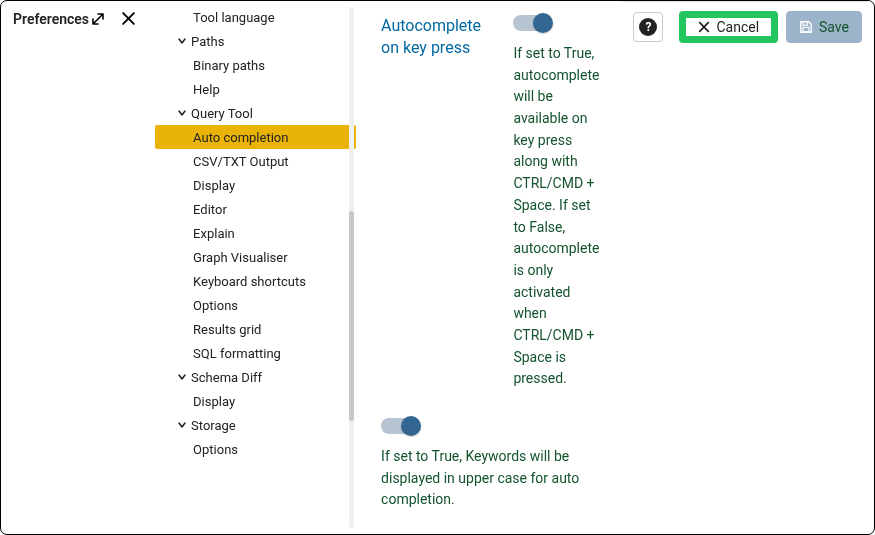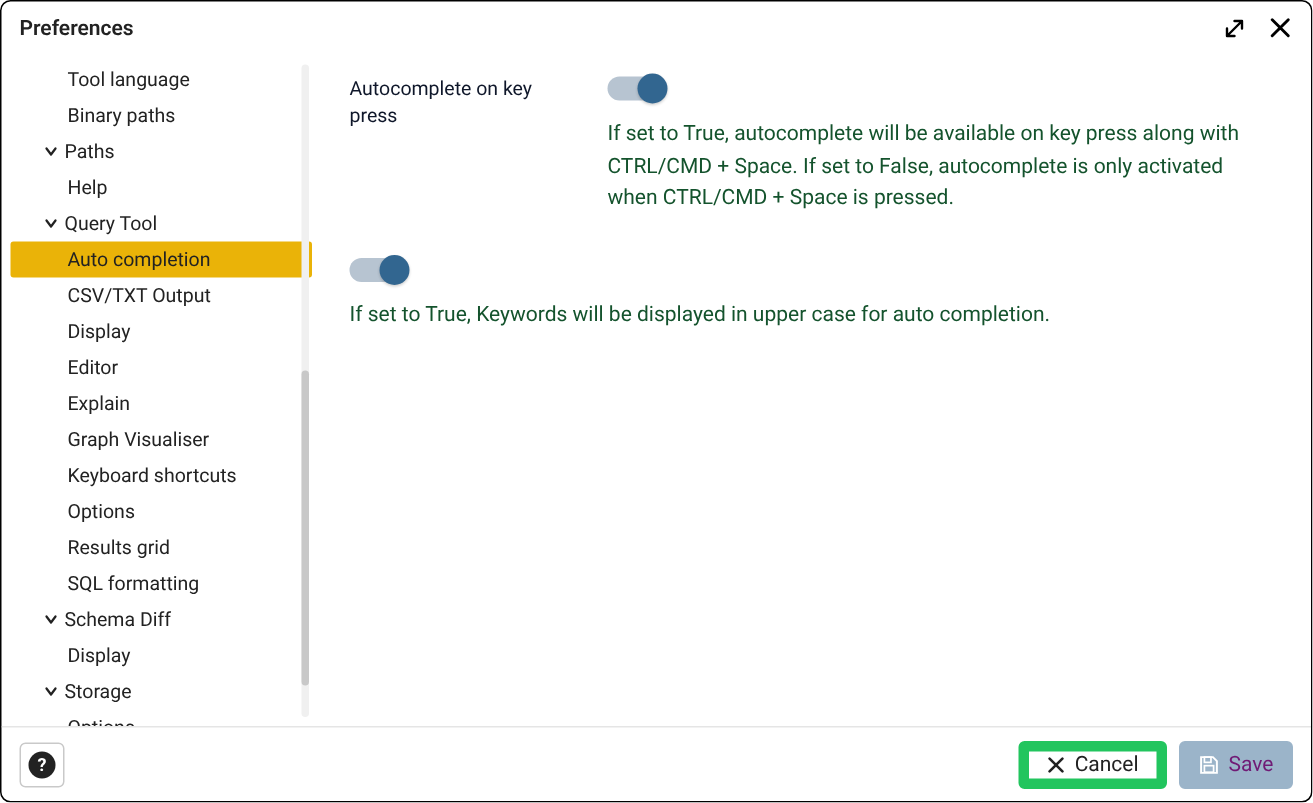--- a/index.html
+++ b/index.html
@@ -11,21 +11,21 @@
     background: #fff;
     width: 875px;
     height: 535px;
   }
   .dialog {
     width: 875px;
     height: 535px;
     border: 1.5px solid #000;
     border-radius: 7px;
     display: flex;
-    flex-direction: column;
+    flex-direction: row;
     position: relative;
     overflow: hidden;
   }
   .dialog-header {
     display: flex;
     align-items: center;
     padding: 8px 12px;
     border-bottom: 1px solid transparent;
     height: 36px;
   }
@@ -107,22 +107,22 @@
     overflow: auto;
     color: #4f5b6a;
   }
   .setting-row {
     display: flex;
     gap: 24px;
     margin-bottom: 28px;
   }
   .setting-label-col {
     width: 148px;
-    color: #0f172a;
-    font-size: 13px;
+    color: #0369a1;
+    font-size: 16px;
     line-height: 1.35;
   }
   .setting-body-col {
     flex: 1;
   }
   .toggle {
     width: 36px;
     height: 16px;
     background: #b7c4d1;
     border-radius: 10px;
@@ -186,21 +186,21 @@
     cursor: pointer;
   }
   .btn-cancel {
     background: #fff;
     border: 7px solid #22c55e;
     color: #222;
   }
   .btn-save {
     background: #9bb4c9;
     border: 1px solid #9bb4c9;
-    color: #701a75;
+    color: #14532d;
   }
   svg { display: block; }
 </style>
 </head>
 <body>
 
 <div class="dialog">
 
   <div class="dialog-header">
     <div class="dialog-title">Preferences</div>
@@ -217,30 +217,30 @@
       </div>
     </div>
   </div>
 
   <div class="body">
     <div class="sidebar">
       <div class="tree" id="tree">
           <div class="tree-item indent-2">
             <span>Tool language</span>
           </div>
-          <div class="tree-item indent-2">
-            <span>Binary paths</span>
-          </div>
           <div class="tree-item indent-1">
             <span class="carat">
               <svg width="10" height="10" viewBox="0 0 10 10">
                 <path d="M2 3 L5 7 L8 3" fill="none" stroke="#222" stroke-width="1.5" stroke-linecap="round" stroke-linejoin="round"></path>
               </svg>
             </span>
             <span>Paths</span>
+          </div>
+          <div class="tree-item indent-2">
+            <span>Binary paths</span>
           </div>
           <div class="tree-item indent-2">
             <span>Help</span>
           </div>
           <div class="tree-item indent-1">
             <span class="carat">
               <svg width="10" height="10" viewBox="0 0 10 10">
                 <path d="M2 3 L5 7 L8 3" fill="none" stroke="#222" stroke-width="1.5" stroke-linecap="round" stroke-linejoin="round"></path>
               </svg>
             </span>

